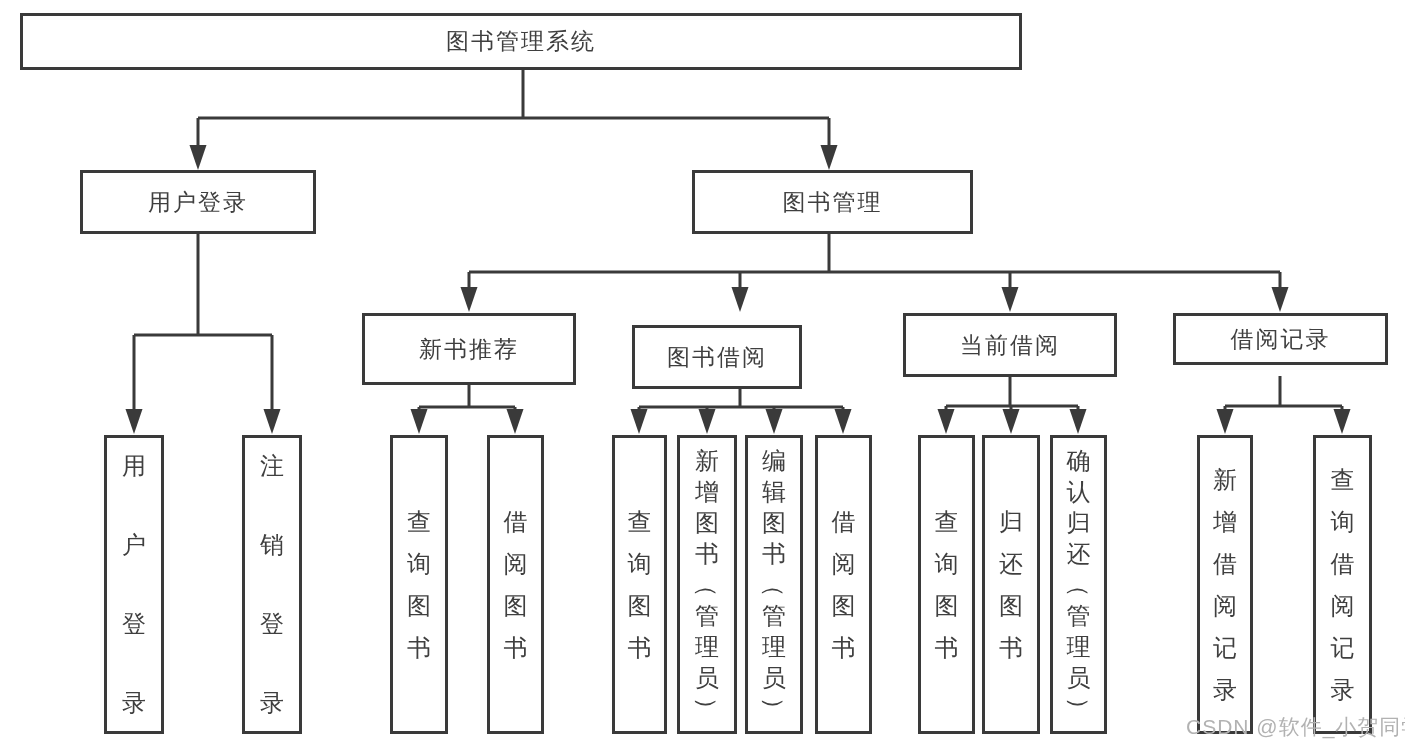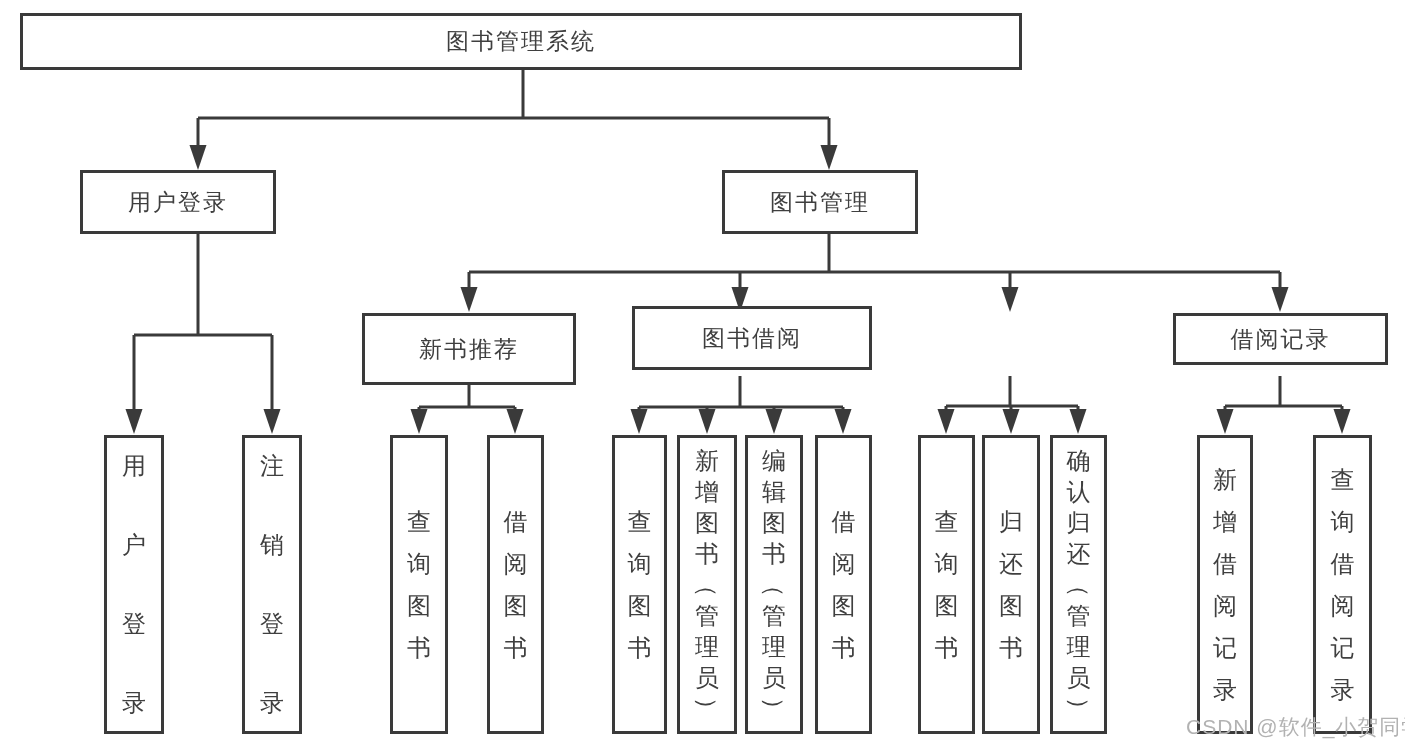--- a/index.html
+++ b/index.html
@@ -92,25 +92,26 @@
     <polygon class="chead" points="1002.5,409 1019.5,409 1011,434"></polygon>
     <polygon class="chead" points="1069.5,409 1086.5,409 1078,434"></polygon>
 
     <path class="cline" d="M1280 376 V406 M1225 406 H1342 M1225 406 V412 M1342 406 V412"></path>
     <polygon class="chead" points="1216.5,409 1233.5,409 1225,434"></polygon>
     <polygon class="chead" points="1333.5,409 1350.5,409 1342,434"></polygon>
   </svg>
 
   <div class="box hbox" style="left:20px;top:13px;width:1002px;height:57px">图书管理系统</div>
 
-  <div class="box hbox" style="left:80px;top:170px;width:196px;height:64px">用户登录</div>
-  <div class="box hbox" style="left:722px;top:170px;width:196px;height:64px">图书管理</div>
+  <div class="box hbox" style="left:80px;top:170px;width:236px;height:64px">用户登录</div>
+  <div class="box hbox" style="left:692px;top:170px;width:281px;height:64px">图书管理</div>
 
   <div class="box hbox" style="left:362px;top:313px;width:214px;height:72px">新书推荐</div>
-  <div class="box hbox" style="left:632px;top:306px;width:240px;height:64px">图书借阅</div>
+  <div class="box hbox" style="left:632px;top:325px;width:170px;height:64px">图书借阅</div>
+  <div class="box hbox" style="left:903px;top:313px;width:214px;height:64px">当前借阅</div>
   <div class="box hbox" style="left:1173px;top:313px;width:215px;height:52px">借阅记录</div>
 
   <div class="box vbox gap-a" style="left:104px;width:60px">
       <span>用</span>
       <span>户</span>
       <span>登</span>
       <span>录</span>
     </div>
   <div class="box vbox gap-a" style="left:242px;width:60px">
       <span>注</span>

